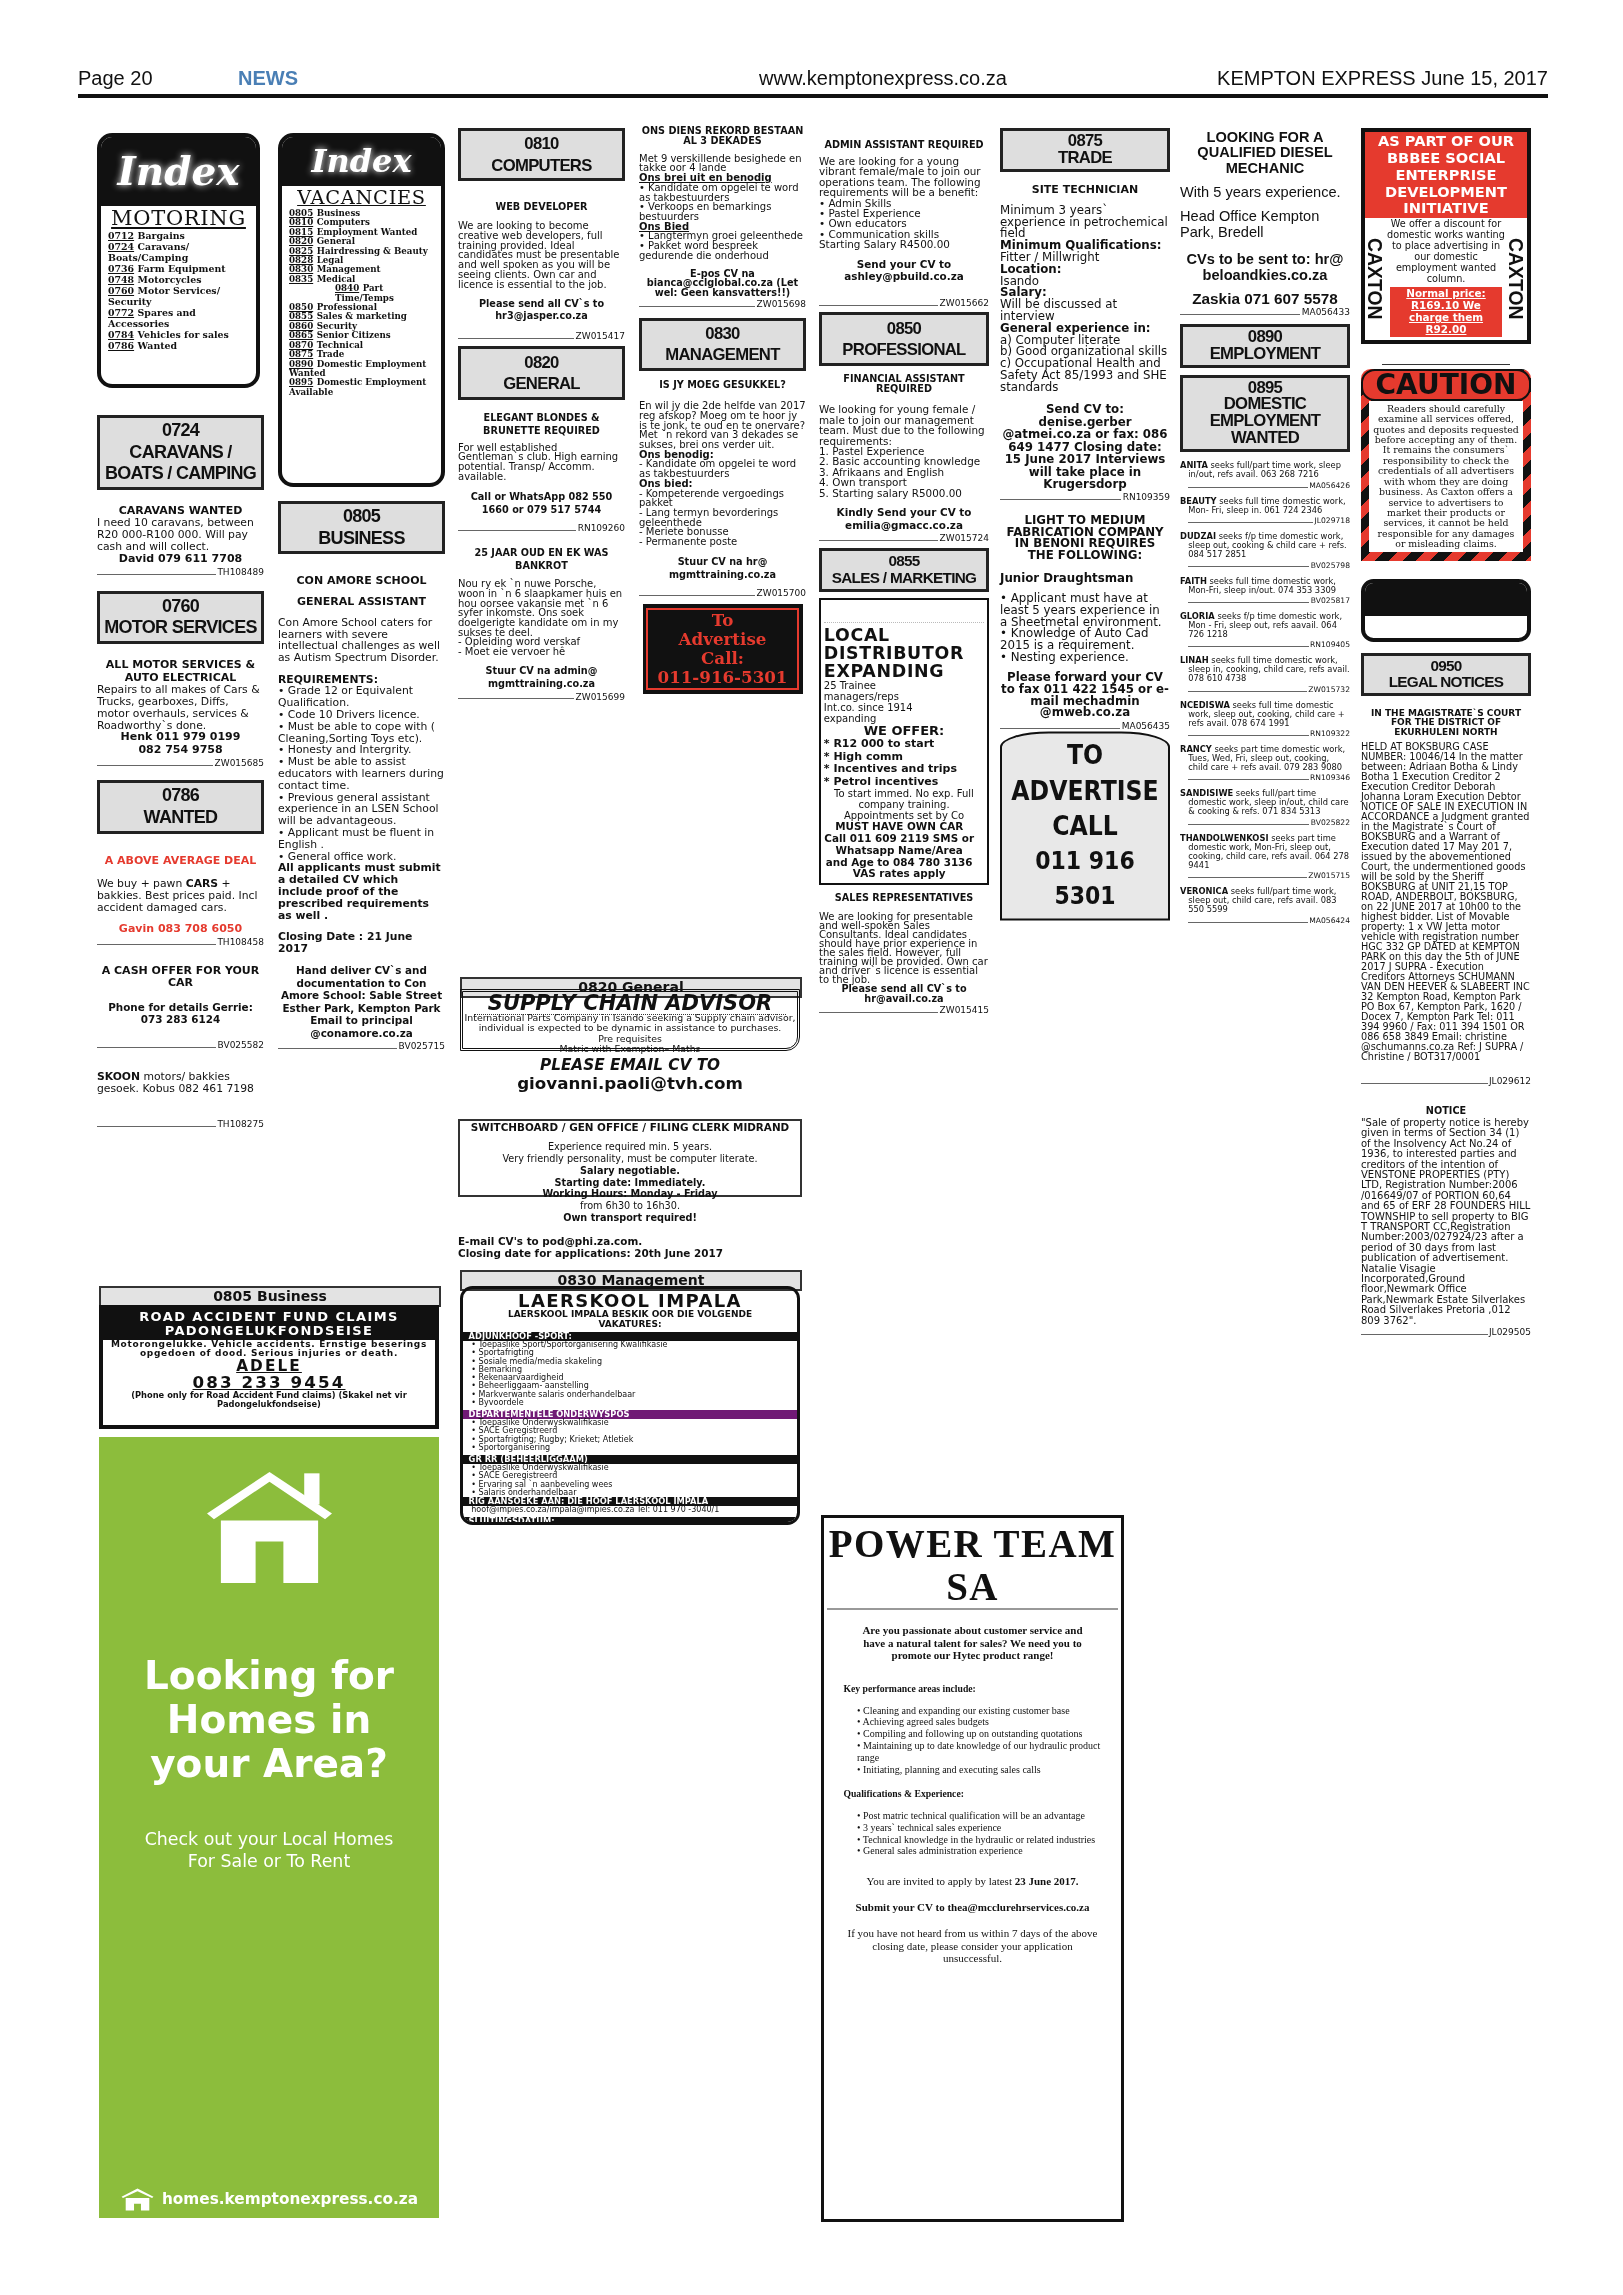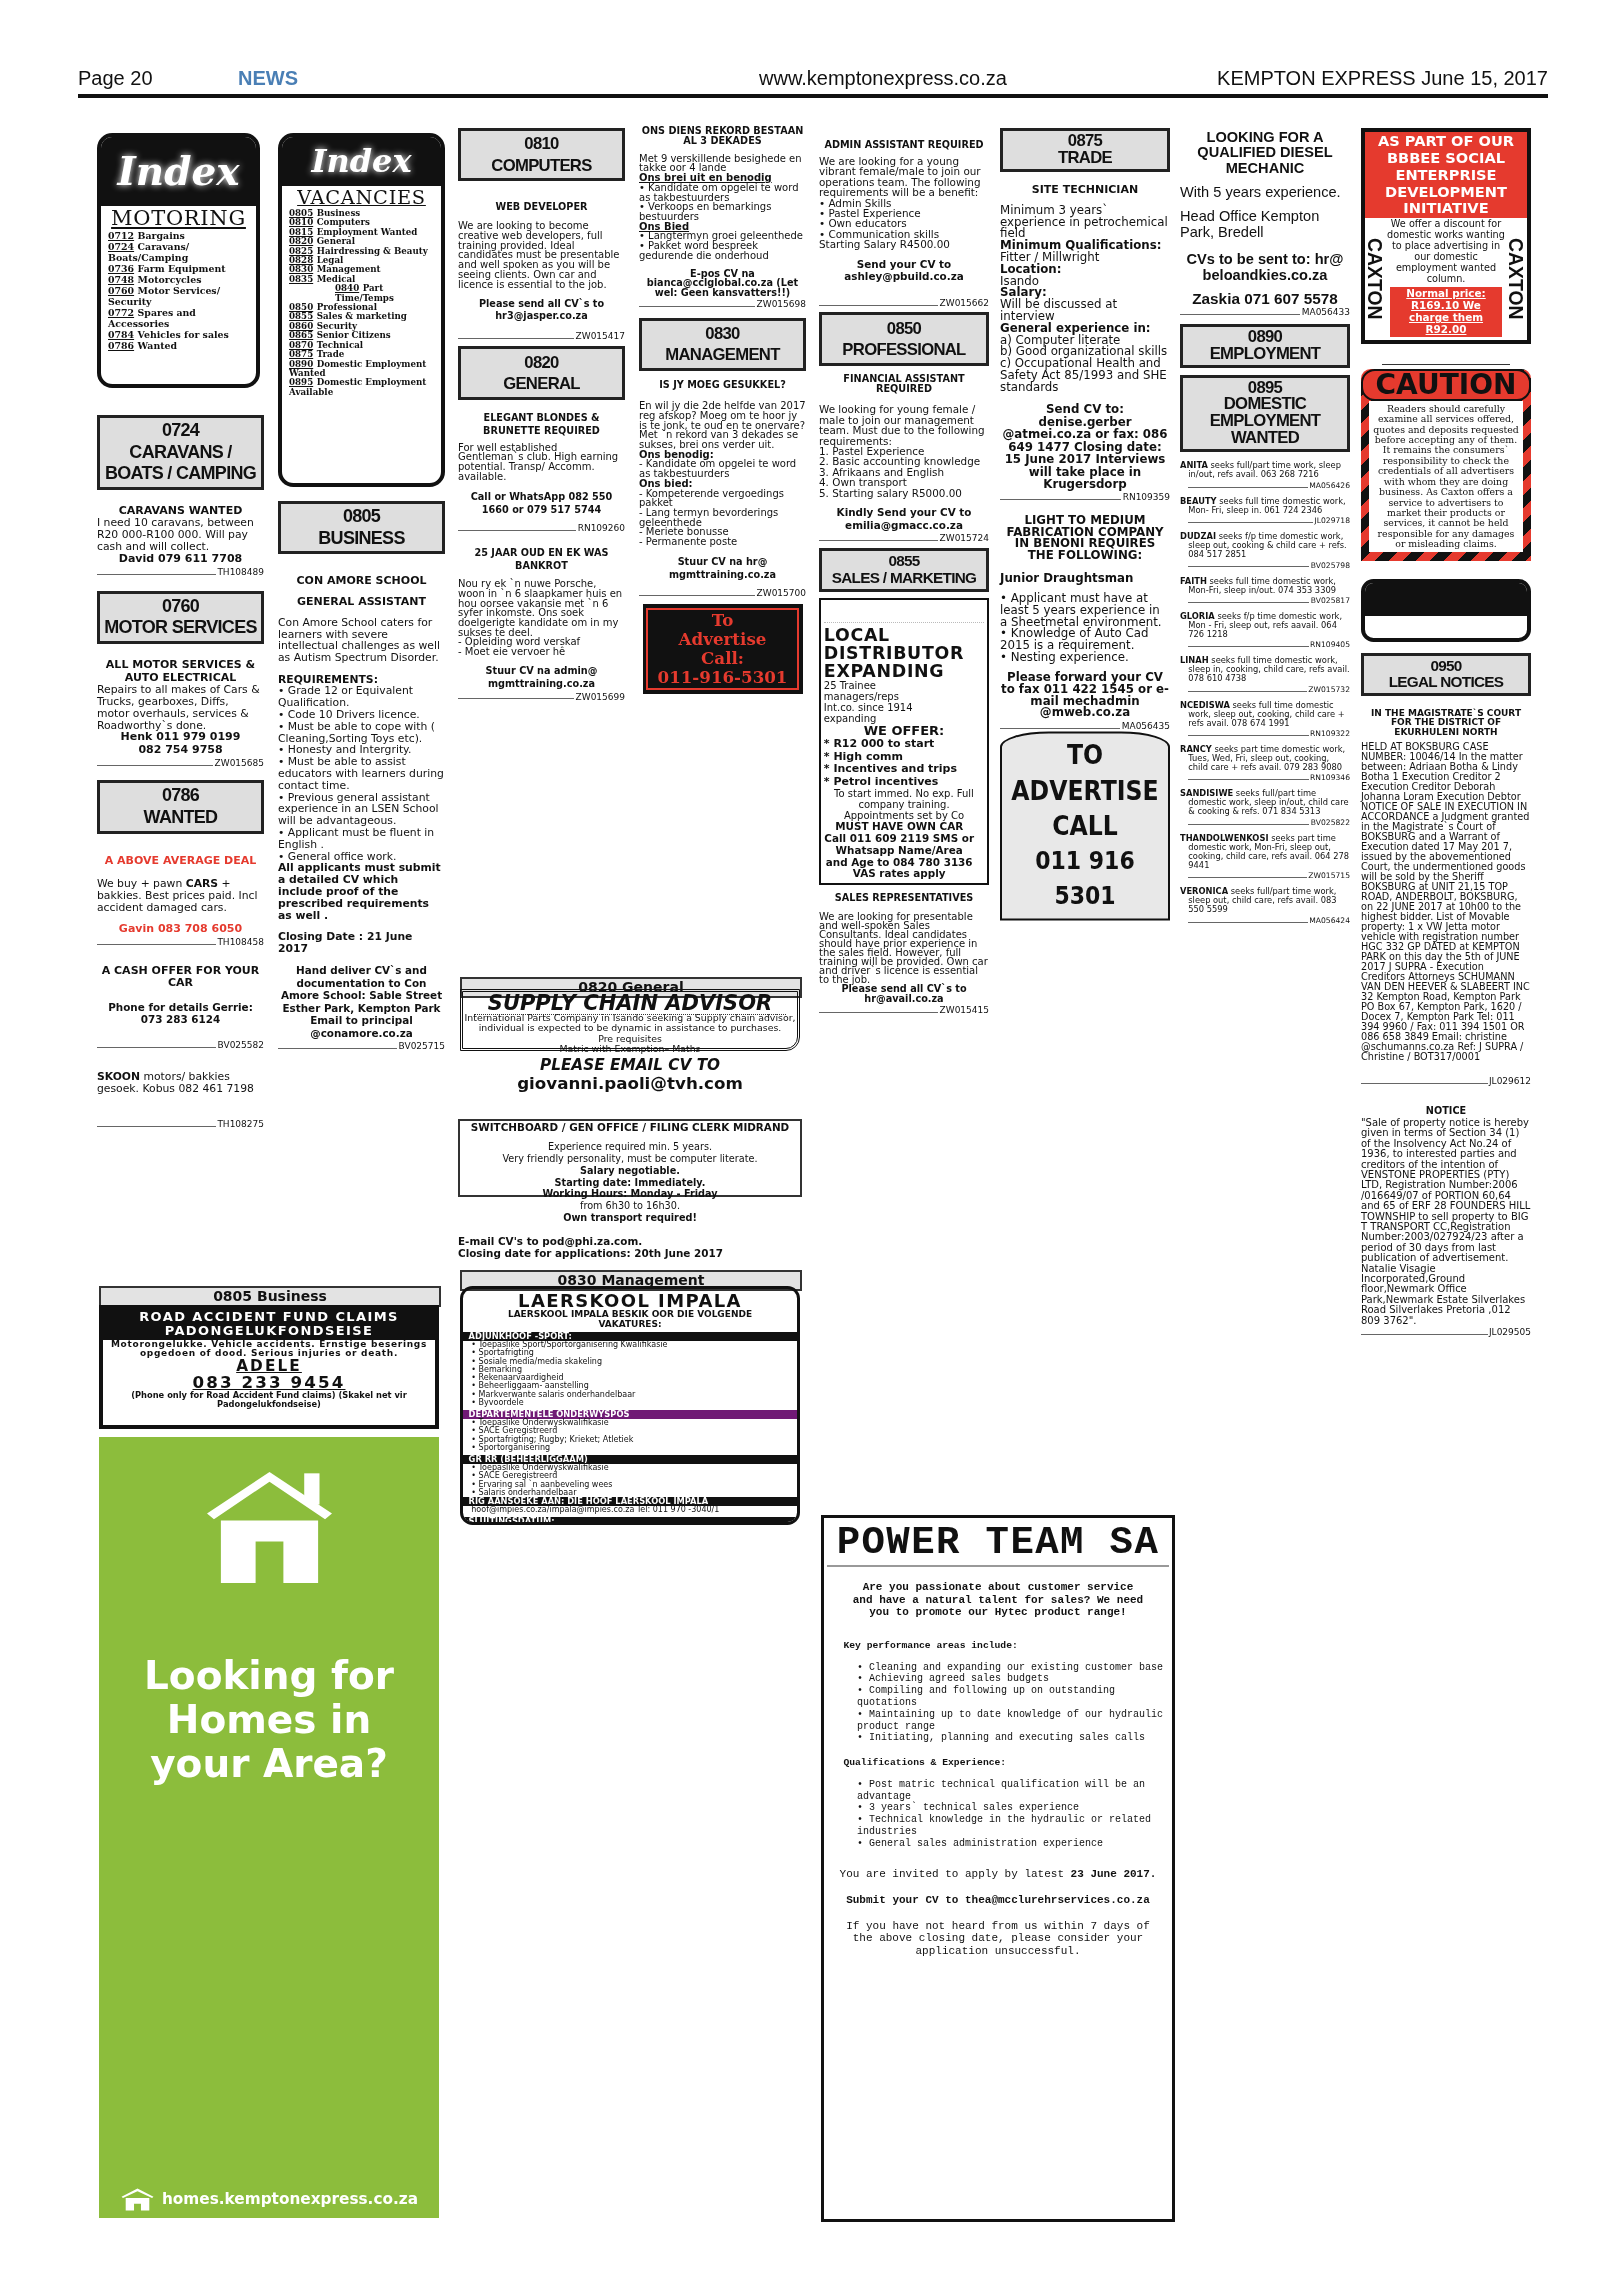--- a/index.html
+++ b/index.html
@@ -169,20 +169,21 @@
   <div style="text-align:center;font-family:'DejaVu Sans',sans-serif;font-weight:bold;font-size:16.7px;line-height:16.7px;text-decoration:underline;letter-spacing:2.1px">083 233 9454</div>
   <div style="text-align:center;font-family:'DejaVu Sans',sans-serif;font-weight:bold;font-size:8.3px;line-height:9px">(Phone only for Road Accident Fund claims) (Skakel net vir Padongelukfondseise)</div>
 </div>
 <div class="abs greenad" style="left:99px;top:1437px;width:340px;height:781px">
   <svg width="139" height="125" viewBox="0 0 200 180" style="margin-top:28px">
       <polygon points="10,70 100,10 190,70 180,78 100,24 20,78" fill="#fff"></polygon>
       <rect x="150" y="12" width="22" height="45" fill="#fff"></rect>
       <path d="M30,80 L170,80 L170,170 L120,170 L120,110 L80,110 L80,170 L30,170 Z" fill="#fff"></path>
     </svg>
   <div style="font-family:'DejaVu Sans',sans-serif;font-weight:bold;font-size:39px;line-height:44px;margin-top:62px;padding:0 28px">Looking for Homes in your Area?</div>
+  <div style="font-family:'DejaVu Sans',sans-serif;font-size:17.4px;line-height:22px;margin-top:42px;padding:0 42px">Check out your Local Homes For Sale or To Rent</div>
   <div style="position:absolute;left:0;right:0;bottom:7px;display:flex;align-items:center;justify-content:center;gap:7px;font-family:'DejaVu Sans',sans-serif;font-weight:bold;font-size:15.3px">
     <svg width="35" height="23.6" viewBox="0 0 50 34">
         <polygon points="2,14 25,2 48,14 46,16 25,6 4,16" fill="#fff"></polygon>
         <path d="M8,16 L42,16 L42,34 L30,34 L30,24 L20,24 L20,34 L8,34 Z" fill="#fff"></path>
       </svg>
     <span>homes.kemptonexpress.co.za</span>
   </div>
 </div>
 
 <div class="abs" style="left:458px;top:128px;width:167px">
@@ -537,21 +538,21 @@
       <span>JL029612</span>
     </div>
   <div style="height:19.4px"></div>
   <div class="adhead" style="font-size:9.7px">NOTICE</div>
   <div class="adtext" style="font-size:10px;line-height:10.4px">"Sale of property notice is hereby given in terms of Section 34 (1) of the Insolvency Act No.24 of 1936, to interested parties and creditors of the intention of VENSTONE PROPERTIES (PTY) LTD, Registration Number:2006 /016649/07 of PORTION 60,64 and 65 of ERF 28 FOUNDERS HILL TOWNSHIP to sell property to BIG T TRANSPORT CC,Registration Number:2003/027924/23 after a period of 30 days from last publication of advertisement. Natalie Visagie Incorporated,Ground floor,Newmark Office Park,Newmark Estate Silverlakes Road Silverlakes Pretoria ,012 809 3762".</div>
   <div class="ref">
       <span>JL029505</span>
     </div>
 </div>
 
-<div class="abs" style="left:821px;top:1515px;width:354px;height:707px;border:3.5px solid #111;font-family:Liberation Mono, monospace">
+<div class="abs" style="left:821px;top:1515px;width:303px;height:707px;border:3.5px solid #111;font-family:Liberation Serif, serif">
   <div style="font-weight:bold;font-size:39px;line-height:43px;text-align:center;letter-spacing:1.4px;border-bottom:2.8px solid #999;margin:4.2px 2.8px 0">POWER TEAM SA</div>
   <div style="font-weight:bold;font-size:11px;line-height:12.5px;text-align:center;margin-top:14px;padding:0 28px">Are you passionate about customer service and have a natural talent for sales? We need you to promote our Hytec product range!</div>
   <div style="font-weight:bold;font-size:9.7px;margin:21px 0 0 19.4px">Key performance areas include:</div>
   <div style="font-size:10px;line-height:11.8px;margin:11px 0 0 33px">
     <div>• Cleaning and expanding our existing customer base</div>
       <div>• Achieving agreed sales budgets</div>
       <div>• Compiling and following up on outstanding quotations</div>
       <div>• Maintaining up to date knowledge of our hydraulic product range</div>
       <div>• Initiating, planning and executing sales calls</div>
   </div>

